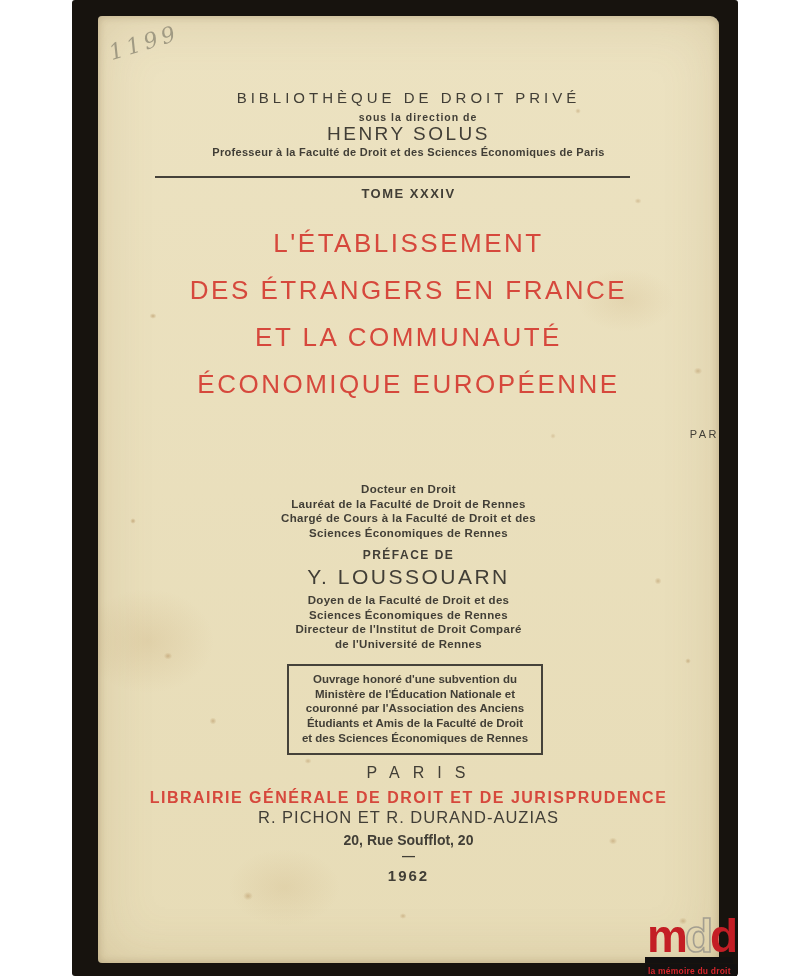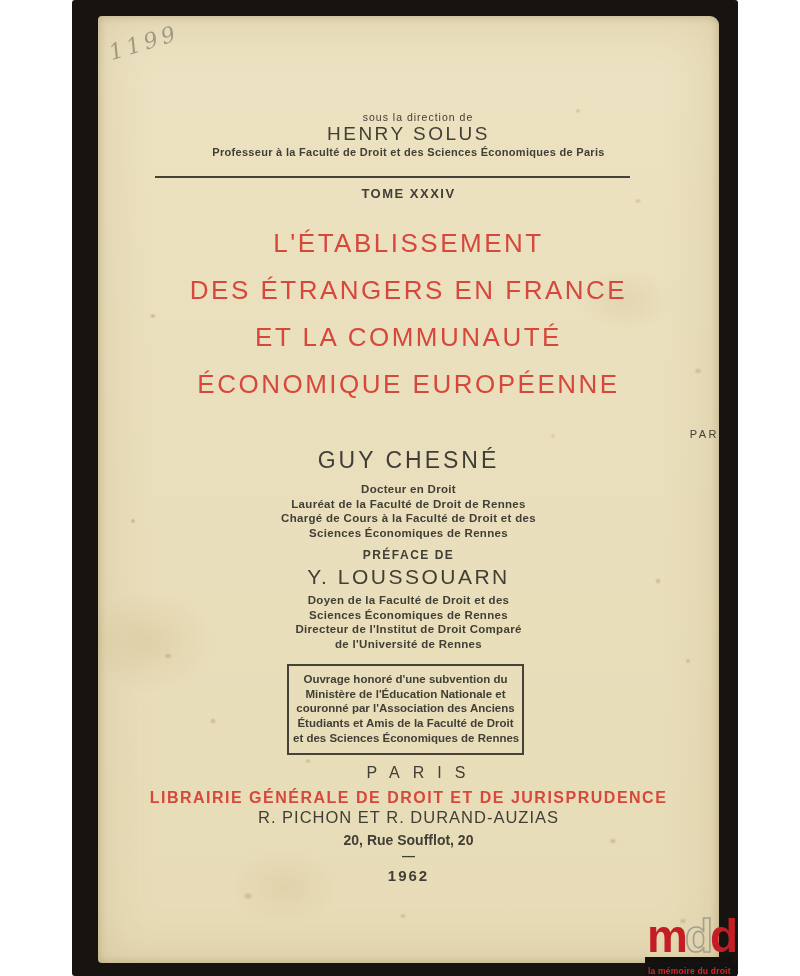--- a/index.html
+++ b/index.html
@@ -39,35 +39,35 @@
     box-shadow: inset 0 0 55px rgba(140,105,50,.18), inset 0 0 9px rgba(90,65,30,.28);
   }
   .center{position:absolute;left:0;right:0;text-align:center;white-space:nowrap;}
   .pencil{
     position:absolute;left:10px;top:14px;
     font-family:"DejaVu Serif",serif;font-style:italic;
     font-size:22px;letter-spacing:4px;color:#8f8a76;opacity:.8;
     transform:rotate(-17deg);
   }
   .series-name{top:73px;font-size:15px;letter-spacing:4px;}
-  .direction-label{top:95px;font-size:10.5px;font-weight:400;letter-spacing:1px;margin-left:19px;}
+  .direction-label{top:95px;font-size:10.5px;font-weight:700;letter-spacing:1px;margin-left:19px;}
   .director{top:107px;font-size:19px;letter-spacing:2.5px;}
   .director-title{top:130px;font-size:11px;font-weight:700;letter-spacing:.3px;}
   .tome{top:143px;font-size:13px;font-weight:700;letter-spacing:1.5px;margin-top:27px;}
   .rule{position:absolute;top:160px;left:57px;width:475px;border-top:2px solid #45423a;}
   .title-block{top:204px;font-size:26px;line-height:47px;letter-spacing:2.5px;color:#d6483c;}
   .par-label{top:412px;font-size:11px;font-weight:400;letter-spacing:2.5px;text-align:right;}
   .author-name{top:431px;font-size:23px;letter-spacing:3px;}
   .credits{font-size:11.5px;font-weight:700;line-height:14.5px;letter-spacing:.3px;}
   .author-credits{top:466px;}
   .preface-label{top:532px;font-size:12px;font-weight:700;letter-spacing:1.5px;}
   .preface-name{top:549px;font-size:21px;letter-spacing:2.5px;}
   .preface-credits{top:577px;}
   .award-box{
-    position:absolute;top:648px;left:189px;width:237px;box-sizing:border-box;
+    position:absolute;top:648px;left:189px;width:256px;box-sizing:border-box;
     border:2px solid #45423a;padding:6px 4px 7px;
     font-size:11.5px;font-weight:700;line-height:14.7px;text-align:center;
     white-space:nowrap;
   }
   .city{top:748px;font-size:16px;letter-spacing:13px;padding-left:28px;}
   .publisher-line{top:773px;font-size:16px;font-weight:700;letter-spacing:1.5px;color:#d6483c;}
   .publisher-names{top:792px;font-size:16.5px;letter-spacing:1px;}
   .address{top:816px;font-size:14px;font-weight:700;}
   .separator{top:832px;font-size:13px;font-weight:700;}
   .year{top:851px;font-size:15px;font-weight:700;letter-spacing:2px;}
@@ -88,36 +88,36 @@
 </style>
 </head>
 <body>
 
 <div class="scan">
   <div class="book">
     <div class="cover">
 
       <div class="pencil">1199</div>
 
+      <div class="center series-name">BIBLIOTHÈQUE DE DROIT PRIVÉ</div>
       <div class="center direction-label">sous la direction de</div>
       <div class="center director">HENRY SOLUS</div>
       <div class="center director-title">Professeur à la Faculté de Droit et des Sciences Économiques de Paris</div>
       <div class="center tome">TOME XXXIV</div>
 
       <div class="rule"></div>
 
       <div class="center title-block">
         <div>L'ÉTABLISSEMENT</div>
         <div>DES ÉTRANGERS EN FRANCE</div>
         <div>ET LA COMMUNAUTÉ</div>
         <div>ÉCONOMIQUE EUROPÉENNE</div>
       </div>
 
       <div class="center par-label">PAR</div>
-      <div class="center author-name">GUY CHESNÉ</div>
       <div class="center credits author-credits">
         <div>Docteur en Droit</div>
         <div>Lauréat de la Faculté de Droit de Rennes</div>
         <div>Chargé de Cours à la Faculté de Droit et des</div>
         <div>Sciences Économiques de Rennes</div>
       </div>
 
       <div class="center preface-label">PRÉFACE DE</div>
       <div class="center preface-name">Y. LOUSSOUARN</div>
       <div class="center credits preface-credits">

